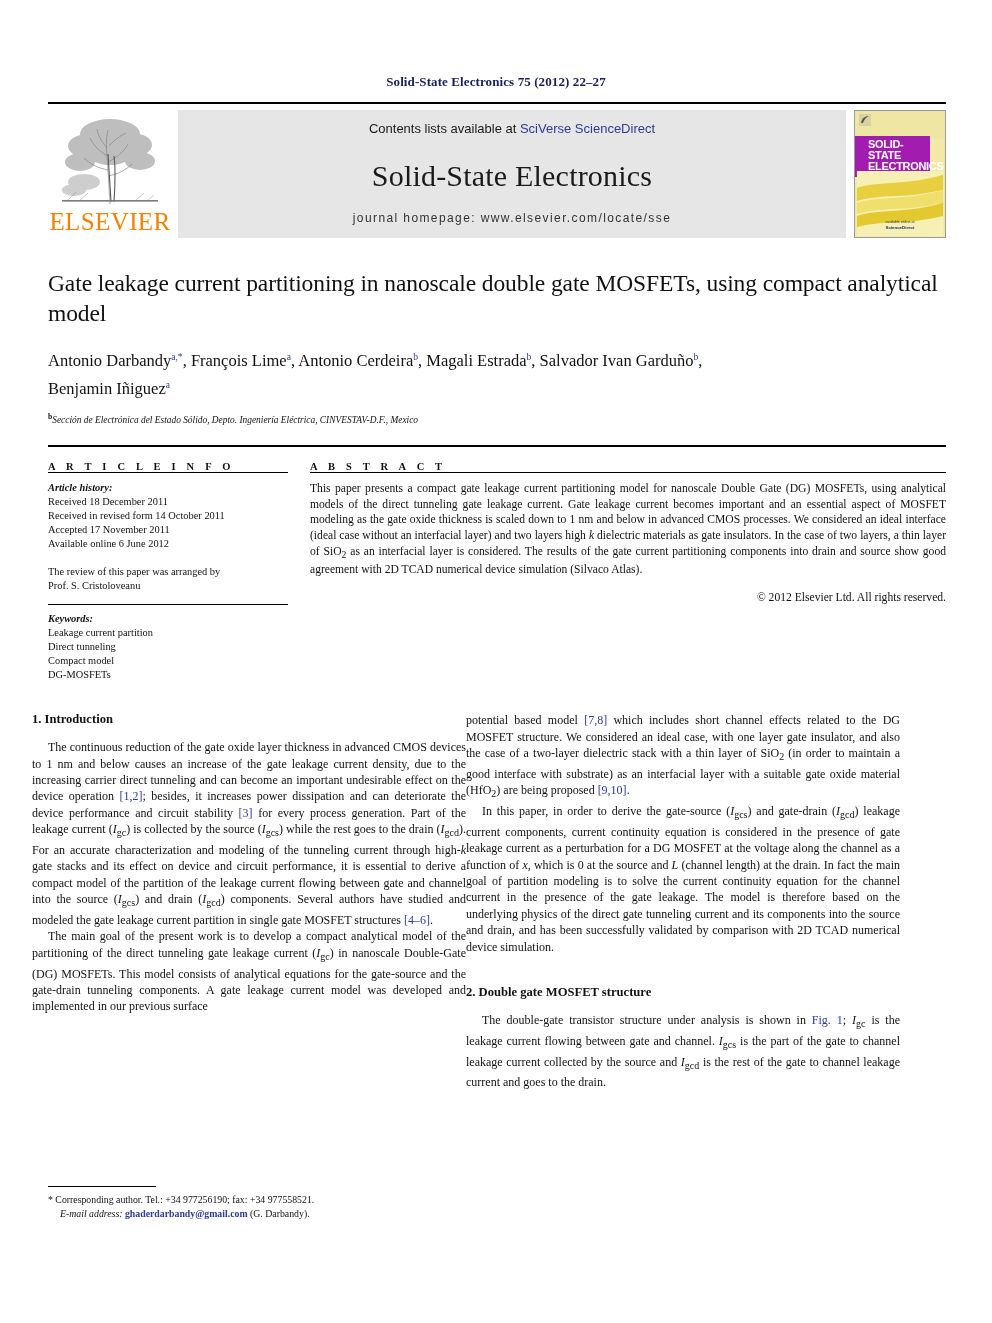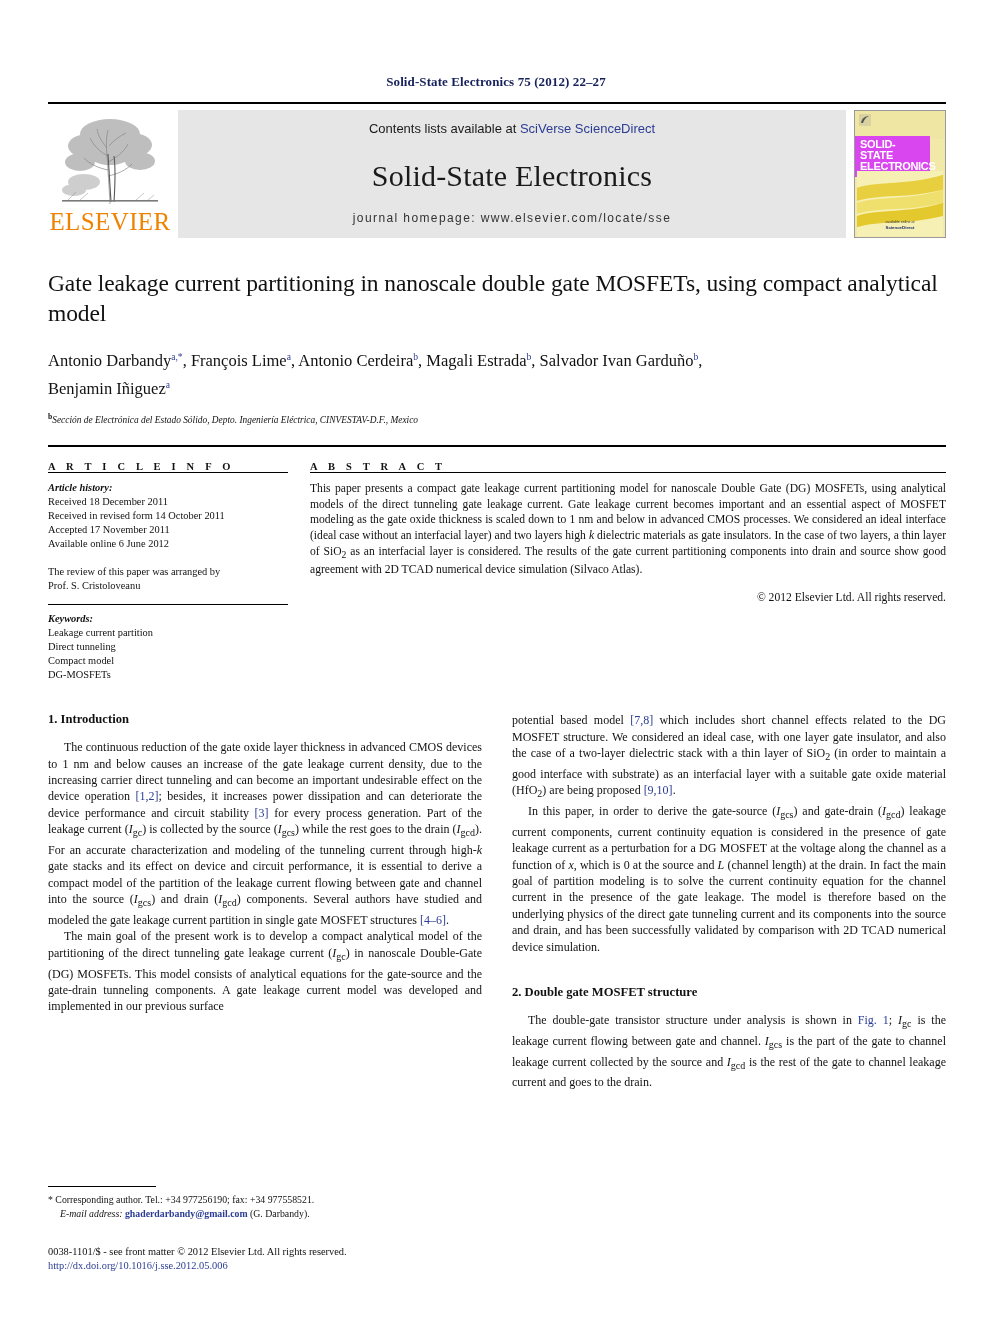--- a/index.html
+++ b/index.html
@@ -96,23 +96,23 @@
     background: #f2e9a8;
     position: relative;
     overflow: hidden;
   }
   .cover-top { position: absolute; inset: 0 0 auto 0; height: 22%; background: #efe6a3; }
   .cover-band {
     position: absolute;
     top: 20%;
     left: 0; right: 15px;
     height: 32%;
-    background: #d946ef;
+    background: #a21caf;
     color: #ffffff;
-    padding: 3px 4px 0 5px;
+    padding: 3px 4px 0 13px;
   }
   .cover-band .c1 {
     font-family: "Liberation Sans", sans-serif;
     font-weight: bold;
     font-size: 11px;
     line-height: 11px;
     letter-spacing: -0.3px;
   }
   .cover-band .c2 {
     font-family: "Liberation Sans", sans-serif;
@@ -212,23 +212,22 @@
     font-family: "Liberation Serif", serif;
     font-size: 11.6px;
     line-height: 15.6px;
     text-align: right;
     margin-top: 12px;
     color: #111;
   }
 
   
   .body-cols {
-    margin: 30px 46px 0 48px;
+    margin: 30px 46px 0 32px;
     display: flex;
-    gap: 30px;
     position: relative;
   }
   .bcol { width: 434px; flex: 0 0 434px; }
   .sec-h {
     font-family: "Liberation Serif", serif;
     font-weight: bold;
     font-size: 12.6px;
     color: #111;
     margin: 0 0 12px 0;
   }
@@ -416,18 +415,14 @@
     </div>
 
   </div>
 
   <div class="footnote-zone">
     <div class="fn-rule"></div>
     <div class="fn-line fn-indent">* Corresponding author. Tel.: +34 977256190; fax: +34 977558521.</div>
     <div class="fn-line fn-indent" style="padding-left:24px"><span class="ital">E-mail address:</span> <span class="mail">ghaderdarbandy@gmail.com</span> <span>(G. Darbandy).</span></div>
   </div>
 
-  <div class="colophon">
-    <div>0038-1101/$ - see front matter © 2012 Elsevier Ltd. All rights reserved.</div>
-    <div class="doi">http://dx.doi.org/10.1016/j.sse.2012.05.006</div>
-  </div>
 
 </div>
 
 </body></html>

